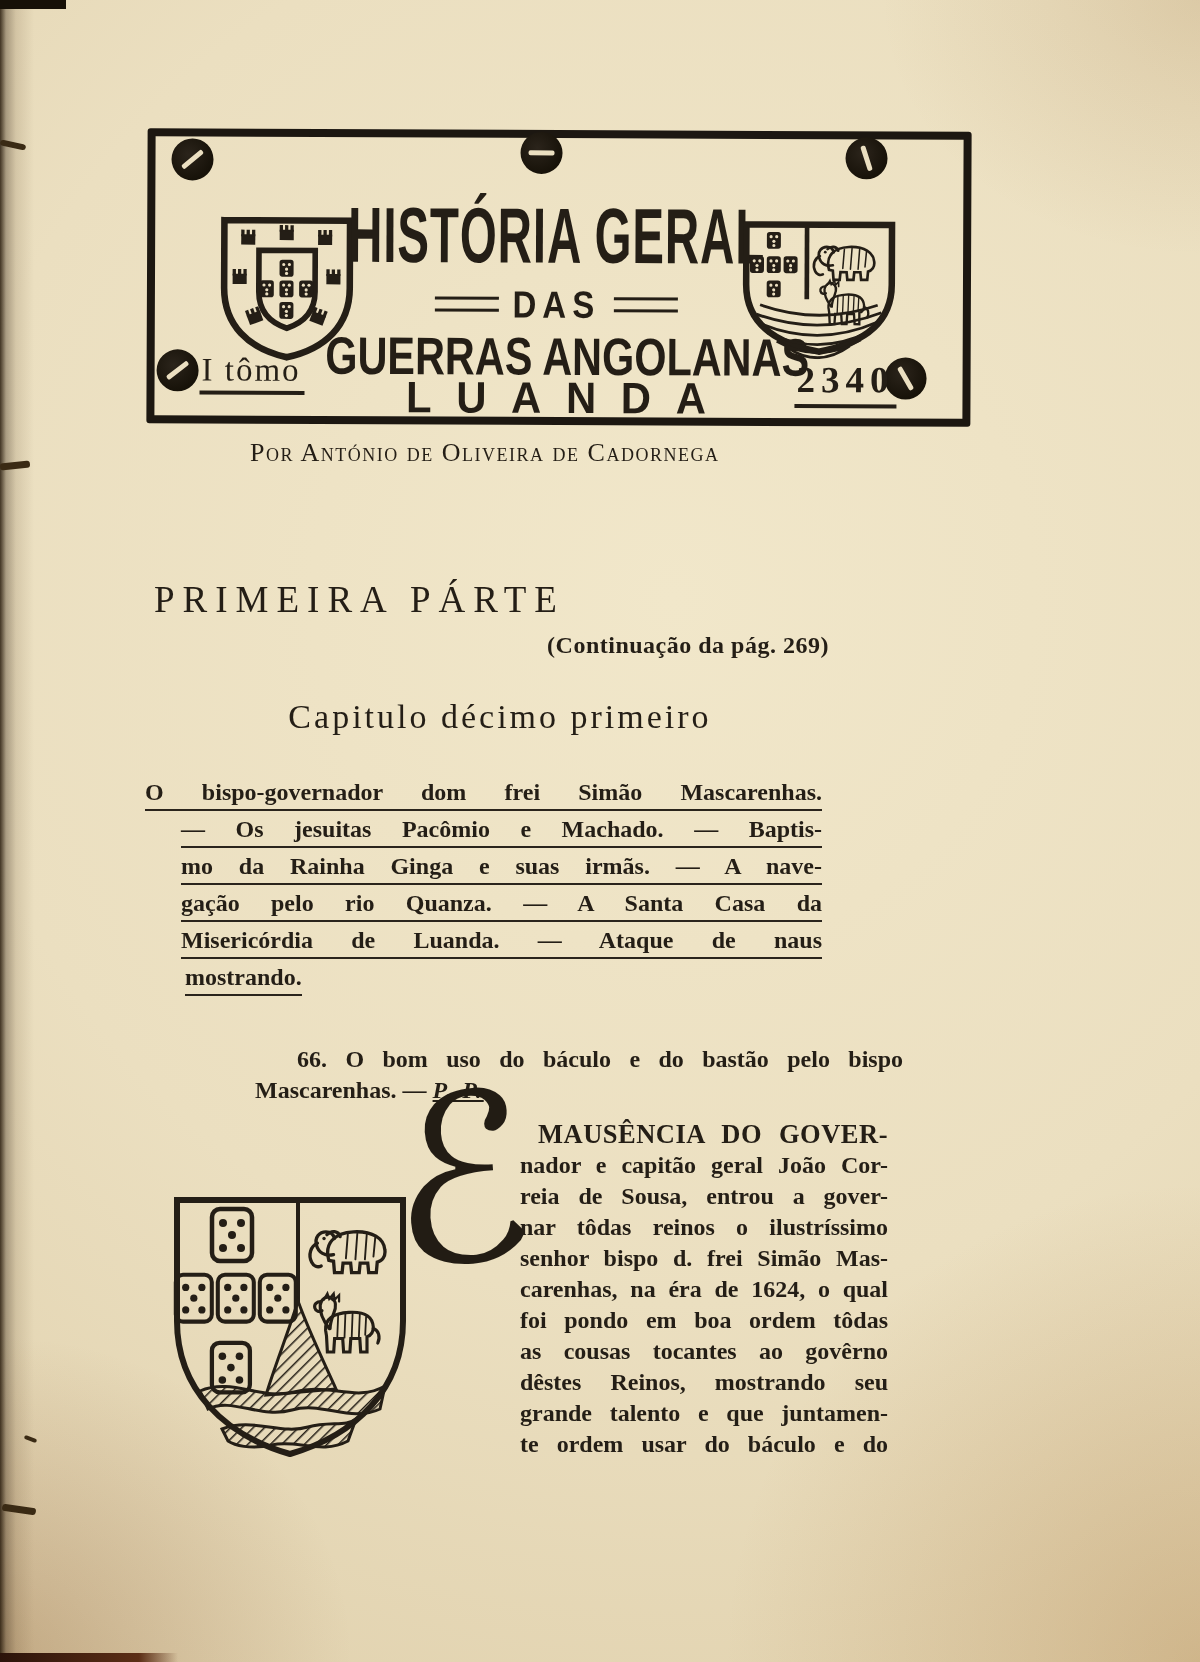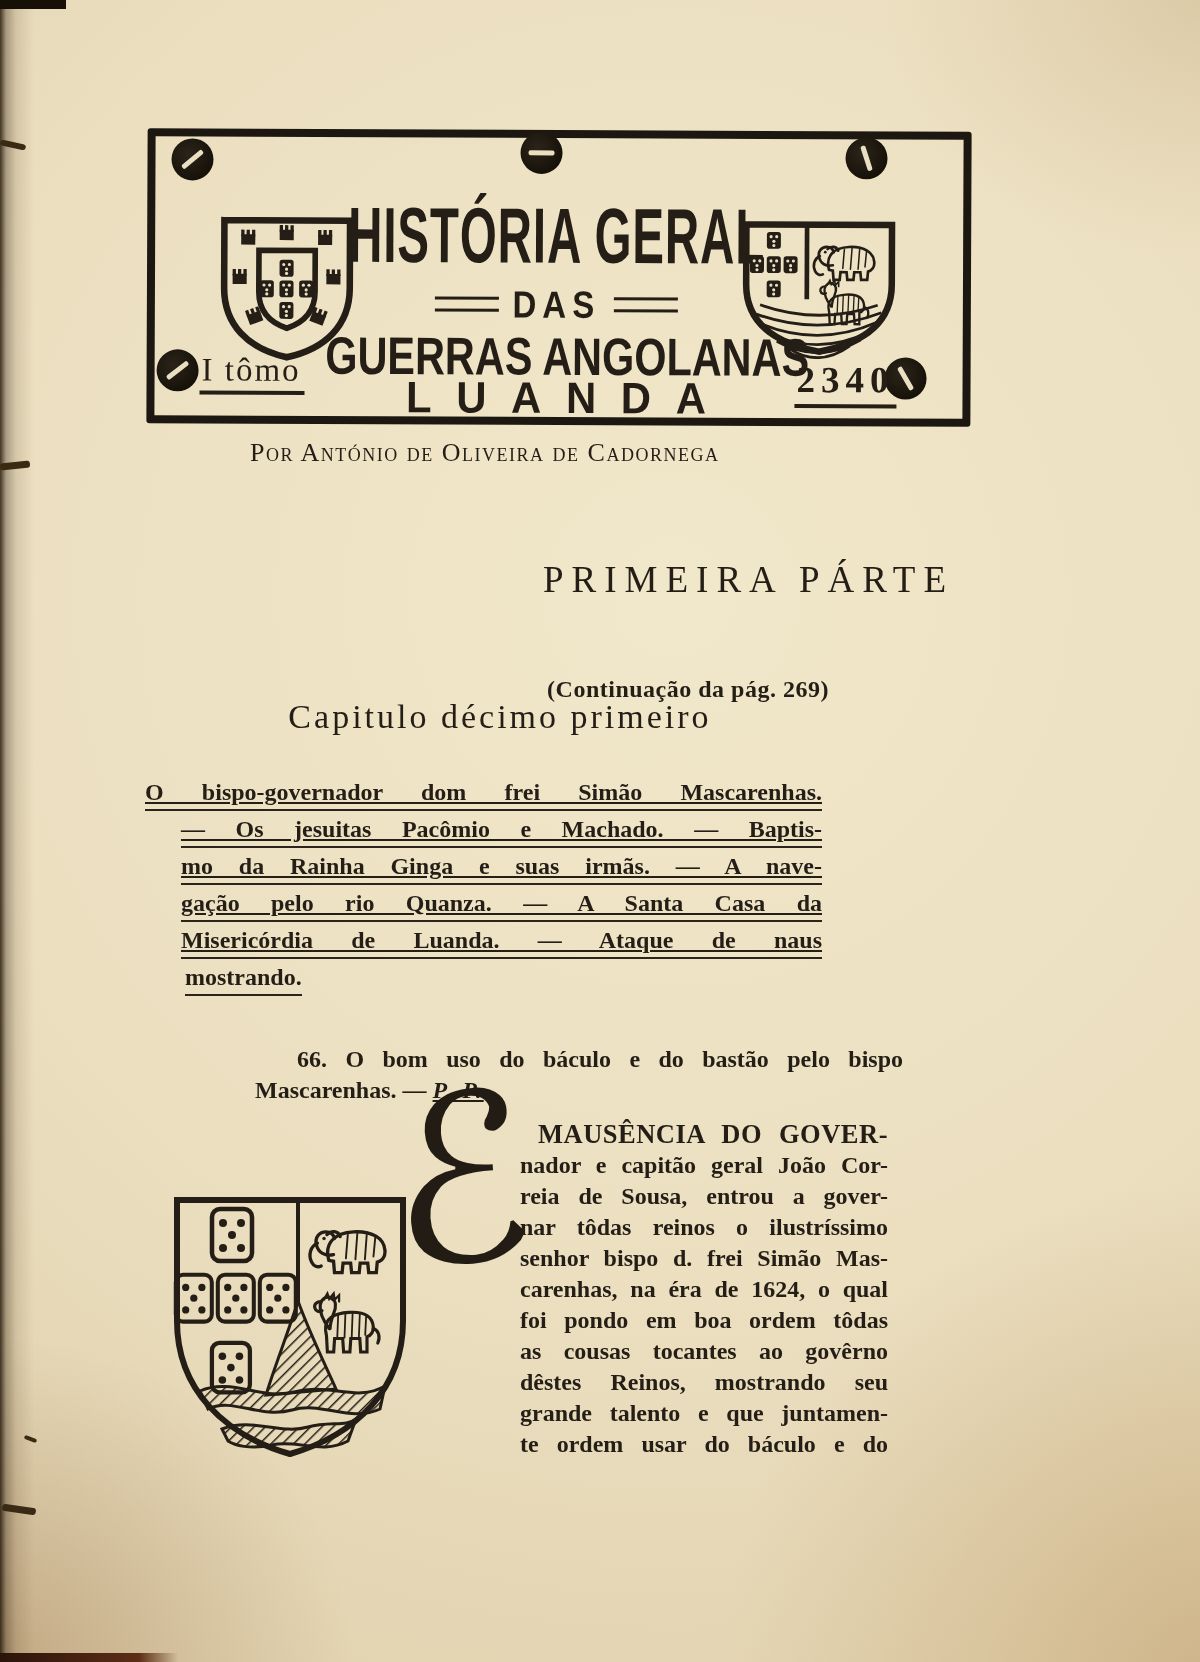--- a/index.html
+++ b/index.html
@@ -48,26 +48,26 @@
   .das-row{top:150px;display:flex;align-items:center;justify-content:center;gap:14px;}
   .dbl{display:inline-block;width:64px;height:9px;border-top:3px solid var(--ink);border-bottom:3px solid var(--ink);}
   .das{font-family:"Liberation Sans",sans-serif;font-weight:bold;font-size:33px;line-height:33px;letter-spacing:6px;transform:scale(1,1.15);}
   .btitle3{top:192px;font-family:"Liberation Sans",sans-serif;font-weight:bold;font-size:46px;line-height:46px;
     letter-spacing:0px;transform:scale(0.9,1.15);transform-origin:50% 0;}
   .bplace{top:238px;font-family:"Liberation Sans",sans-serif;font-weight:bold;font-size:44px;line-height:44px;
     letter-spacing:26px;text-indent:26px;transform:scale(0.95,1.0);transform-origin:50% 0;}
 
   
   .byline{left:250px;top:438px;width:810px;font-size:26px;letter-spacing:1.5px;font-variant:small-caps;}
-  .part{left:154px;top:558px;width:800px;text-align:right;font-size:37px;letter-spacing:8px;}
-  .cont{left:288px;top:632px;width:800px;text-align:center;font-size:24px;font-weight:bold;letter-spacing:0.5px;margin-top:44px;}
+  .part{left:154px;top:578px;width:800px;text-align:left;font-size:37px;letter-spacing:8px;}
+  .cont{left:288px;top:632px;width:800px;text-align:center;font-size:24px;font-weight:bold;letter-spacing:0.5px;}
   .chapter{left:100px;top:698px;width:800px;text-align:center;font-size:34px;letter-spacing:3px;}
 
   
-  .summary{left:145px;top:780px;width:677px;font-weight:bold;font-size:24px;text-decoration:underline;}
+  .summary{left:145px;top:780px;width:677px;font-weight:bold;font-size:24px;}
   .sline{line-height:25px;padding-bottom:4px;border-bottom:2px solid #2a241c;margin-bottom:6px;
     text-align:justify;text-align-last:justify;white-space:nowrap;}
   .sline.ind{margin-left:36px;}
   .sline-last{margin-left:40px;line-height:25px;}
   .sline-last span{display:inline-block;border-bottom:2px solid #2a241c;padding-bottom:4px;}
 
   
   .section{left:255px;top:1044px;width:648px;font-weight:bold;font-size:24px;line-height:31px;}
   .sec1{text-indent:42px;text-align:justify;text-align-last:justify;white-space:nowrap;}
   .sig{font-style:italic;font-weight:bold;letter-spacing:2px;text-decoration:underline;}

